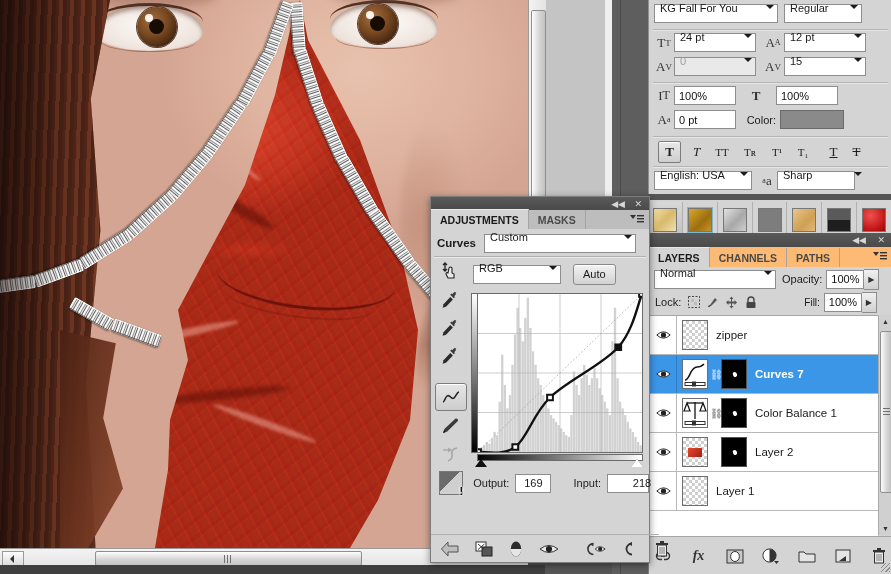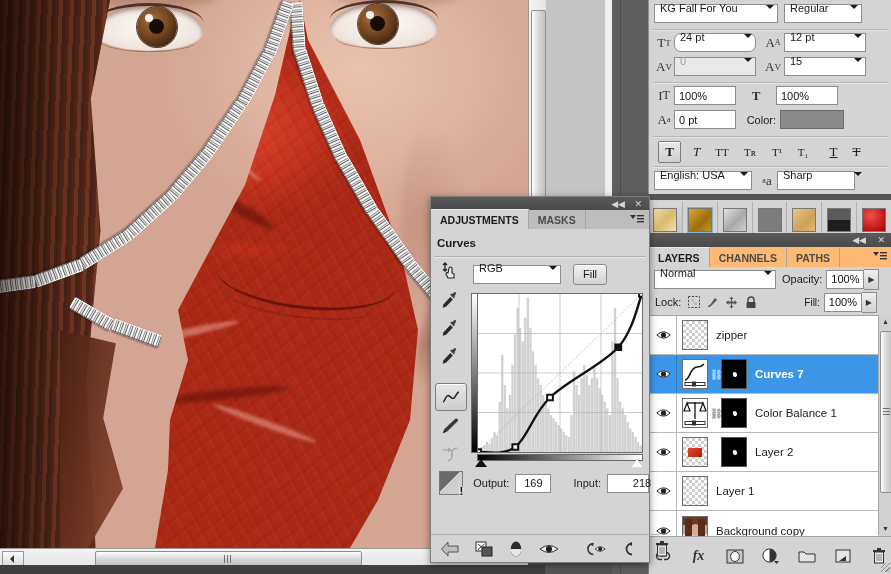--- a/index.html
+++ b/index.html
@@ -296,21 +296,21 @@
       <div class="combo" style="width:78px;margin-left:6px;">
         <span>Regular</span>
         <span class="caret"></span>
       </div>
     </div>
 
     <div class="sep" style="top:29px;"></div>
 
     <div class="cp-row" style="left:5px;top:33px;">
       <div class="ticon" style="width:20px;height:19px;">T<span style="font-size:9px;">T</span></div>
-      <div class="combo" style="width:82px;border-radius:7px;">
+      <div class="combo" style="width:82px;">
         <span>24 pt</span>
         <span class="caret"></span>
       </div>
       <div class="ticon" style="width:22px;height:19px;margin-left:6px;">A<span style="font-size:8px;">A</span></div>
       <div class="combo" style="width:82px;">
         <span>12 pt</span>
         <span class="caret"></span>
       </div>
     </div>
 
@@ -577,36 +577,20 @@
               <path d="M0.8 5 Q7.5 -1.4 14.2 5 Q7.5 11.4 0.8 5 Z" fill="#fff" stroke="#333" stroke-width="1"></path>
               <circle cx="7.5" cy="5" r="2.6" fill="#222"></circle>
             </svg>
         </div>
         <div class="thumbs">
           <div class="thumb checker"></div>
         </div>
         <div class="lname">Layer 1</div>
       </div>
 
-      <div class="layer" style="border-bottom:none;">
-        <div class="eyecell">
-          <svg width="15" height="10" viewBox="0 0 15 10">
-              <path d="M0.8 5 Q7.5 -1.4 14.2 5 Q7.5 11.4 0.8 5 Z" fill="#fff" stroke="#333" stroke-width="1"></path>
-              <circle cx="7.5" cy="5" r="2.6" fill="#222"></circle>
-            </svg>
-        </div>
-        <div class="thumbs">
-          <div class="thumb" style="background:linear-gradient(180deg,#6a3a24 0 30%,#caa08c 30% 62%,#e8e2dc 62% 100%);position:relative;overflow:hidden;">
-            <span style="position:absolute;left:7px;top:7px;width:11px;height:12px;border-radius:50%;background:#d7ab93;"></span>
-            <span style="position:absolute;left:2px;top:2px;width:7px;height:20px;background:#5a2d1a;"></span>
-            <span style="position:absolute;right:2px;top:2px;width:7px;height:20px;background:#5a2d1a;"></span>
-          </div>
-        </div>
-        <div class="lname">Background copy</div>
-      </div>
     </div>
 
     <div id="lp-scroll">
       <div class="arw" style="top:0;">
           <span style="font-size:7px;color:#333;">▲</span>
         </div>
       <div id="lp-sthumb">
           <div id="lp-sgrip"></div>
         </div>
       <div class="arw" style="bottom:0;">
@@ -678,30 +662,34 @@
             <polygon points="0,1 6,1 3,5" fill="#333"></polygon>
             <rect x="7" y="1" width="7" height="1.4" fill="#333"></rect>
             <rect x="7" y="4" width="7" height="1.4" fill="#333"></rect>
             <rect x="7" y="7" width="7" height="1.4" fill="#333"></rect>
           </svg>
       </div>
     </div>
 
     <div id="adj-head">
       <span style="margin-left:6px;font-weight:bold;font-size:11.5px;">Curves</span>
+      <div class="combo" style="width:152px;margin-left:8px;">
+        <span>Custom</span>
+        <span class="caret"></span>
+      </div>
     </div>
     <div id="adj-sep"></div>
 
     <div id="adj-ctrl">
       <div class="combo" style="width:88px;margin-left:42px;">
         <span>RGB</span>
         <span class="caret"></span>
       </div>
       <div class="autobtn" style="margin-left:12px;">
-        <span>Fill</span>
+        <span>Auto</span>
       </div>
     </div>
 
     <div id="adj-tools">
       <div class="atool">
         <svg width="19" height="20" viewBox="0 0 19 20">
             <path d="M4 1 L4 9 M2 3 L4 1 L6 3 M2 7 L4 9 L6 7" stroke="#222" stroke-width="1.3" fill="none"></path>
             <path d="M8 6 q1.5-2 3 0 v5 l2 1 v4 h-6 l-2-4 q0-2 2-1 Z" fill="#e8e8e8" stroke="#222" stroke-width="1.1"></path>
           </svg>
       </div>

